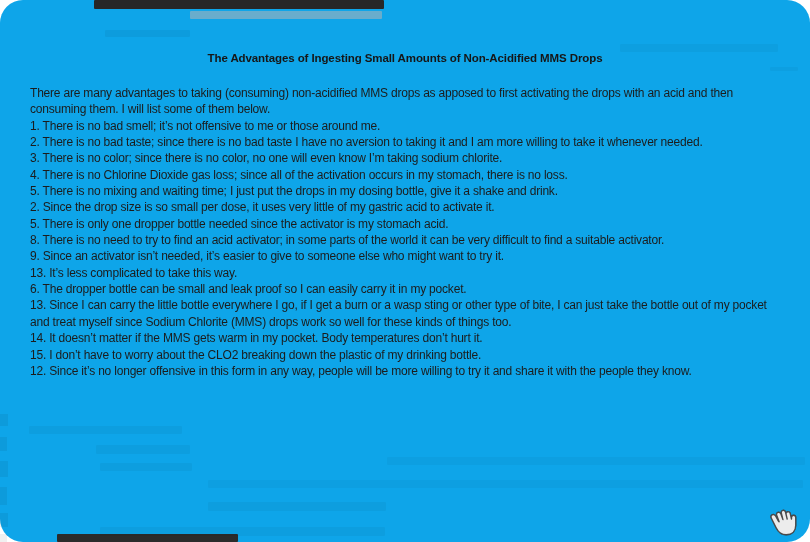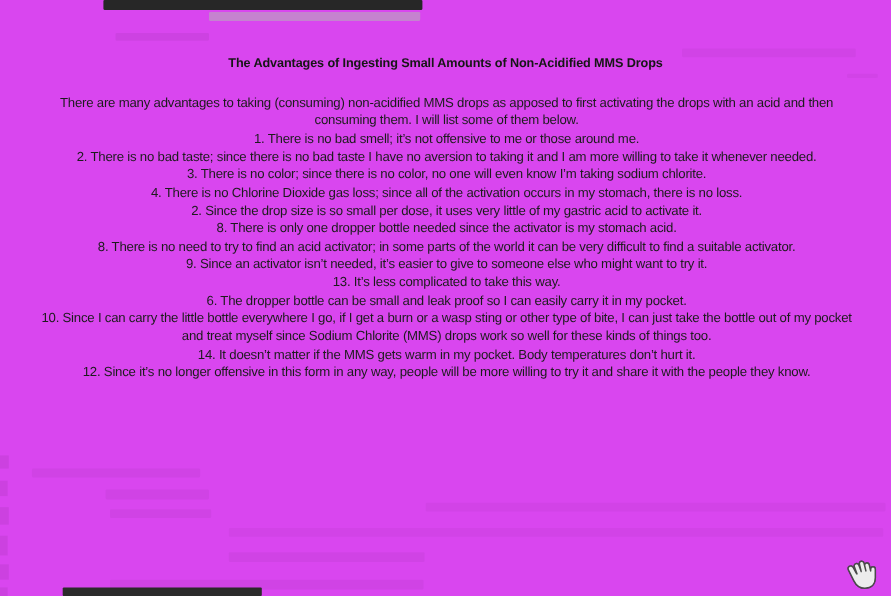--- a/index.html
+++ b/index.html
@@ -3,41 +3,40 @@
 <meta charset="utf-8">
 <style>
   html, body { margin: 0; padding: 0; }
   body {
     width: 810px; height: 542px;
     background: #ffffff;
     position: relative;
     overflow: hidden;
     font-family: "Liberation Sans", sans-serif;
   }
-  .page { position: absolute; inset: 0; background: #d946ef; }
+  .page { position: absolute; inset: 0; background: #0ea5e9; border-radius: 23px; }
 
   .doc-title {
     position: absolute;
     top: 52px; left: 0; right: 0;
     text-align: center;
     font-size: 11.5px;
     font-weight: bold;
     color: #161616;
     letter-spacing: -0.1px;
   }
 
   .doc-body {
     position: absolute;
     top: 85px; left: 30px;
     width: 752px;
     font-size: 12px;
     line-height: 16.35px;
     color: #1c1c1c;
     letter-spacing: -0.2px;
-    text-align: center;
   }
   .doc-body .line { white-space: normal; }
 
   
   .bar-top {
     position: absolute; left: 94px; top: 0; width: 290px; height: 9px;
     background: #272727; border-radius: 1px;
   }
   .bar-top-gray {
     position: absolute; left: 190px; top: 11px; width: 192px; height: 8px;
@@ -101,28 +100,30 @@
   <div class="edge-mark em6"></div>
 
   <div class="doc-title">The Advantages of Ingesting Small Amounts of Non-Acidified MMS Drops</div>
 
   <div class="doc-body">
     <div class="line">There are many advantages to taking (consuming) non-acidified MMS drops as apposed to first activating the drops with an acid and then consuming them. I will list some of them below.</div>
     <div class="line">1. There is no bad smell; it’s not offensive to me or those around me.</div>
     <div class="line">2. There is no bad taste; since there is no bad taste I have no aversion to taking it and I am more willing to take it whenever needed.</div>
     <div class="line">3. There is no color; since there is no color, no one will even know I’m taking sodium chlorite.</div>
     <div class="line">4. There is no Chlorine Dioxide gas loss; since all of the activation occurs in my stomach, there is no loss.</div>
+    <div class="line">5. There is no mixing and waiting time; I just put the drops in my dosing bottle, give it a shake and drink.</div>
     <div class="line">2. Since the drop size is so small per dose, it uses very little of my gastric acid to activate it.</div>
-    <div class="line">8. There is only one dropper bottle needed since the activator is my stomach acid.</div>
+    <div class="line">5. There is only one dropper bottle needed since the activator is my stomach acid.</div>
     <div class="line">8. There is no need to try to find an acid activator; in some parts of the world it can be very difficult to find a suitable activator.</div>
     <div class="line">9. Since an activator isn’t needed, it’s easier to give to someone else who might want to try it.</div>
     <div class="line">13. It’s less complicated to take this way.</div>
     <div class="line">6. The dropper bottle can be small and leak proof so I can easily carry it in my pocket.</div>
-    <div class="line">10. Since I can carry the little bottle everywhere I go, if I get a burn or a wasp sting or other type of bite, I can just take the bottle out of my pocket and treat myself since Sodium Chlorite (MMS) drops work so well for these kinds of things too.</div>
+    <div class="line">13. Since I can carry the little bottle everywhere I go, if I get a burn or a wasp sting or other type of bite, I can just take the bottle out of my pocket and treat myself since Sodium Chlorite (MMS) drops work so well for these kinds of things too.</div>
     <div class="line">14. It doesn’t matter if the MMS gets warm in my pocket. Body temperatures don’t hurt it.</div>
+    <div class="line">15. I don’t have to worry about the CLO2 breaking down the plastic of my drinking bottle.</div>
     <div class="line">12. Since it’s no longer offensive in this form in any way, people will be more willing to try it and share it with the people they know.</div>
   </div>
 
   <svg class="hand-cursor" viewBox="0 0 30 34" xmlns="http://www.w3.org/2000/svg">
     <path d="M7.5 16.5 L5.2 12.2 c-.7-1.3-2.3-1.8-3.4-1 -1 .7-1.2 2-.6 3.2 l4.6 9.2 c2 4 4.6 6.4 9.4 6.4 5.6 0 9-3.4 9-9 l0-7.3 c0-1.2-.9-2.1-2-2.1 -1.1 0-2 .9-2 2.1 l0 1.4 -1.2-5.2 c-.3-1.2-1.4-1.9-2.5-1.6 -1.1.3-1.7 1.4-1.4 2.6 l1 4.2 -1.6-6.6 c-.3-1.2-1.4-1.9-2.5-1.6 -1.1.3-1.7 1.4-1.4 2.6 l1.5 6.2 -2-5.5 c-.4-1.1-1.6-1.7-2.7-1.3 -1.1.4-1.6 1.6-1.2 2.7 l2.3 6.1 z" fill="#ececec" stroke="#4a4a4a" stroke-width="1.3" stroke-linejoin="round" stroke-linecap="round"></path>
   </svg>
 
 </div>
 
 </body></html>

